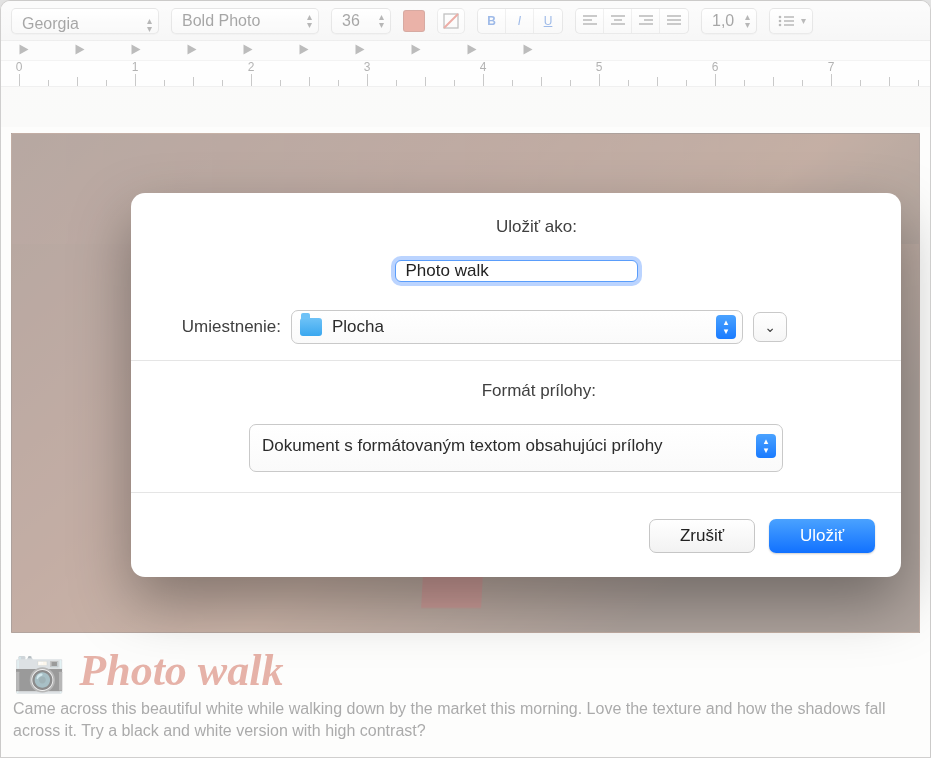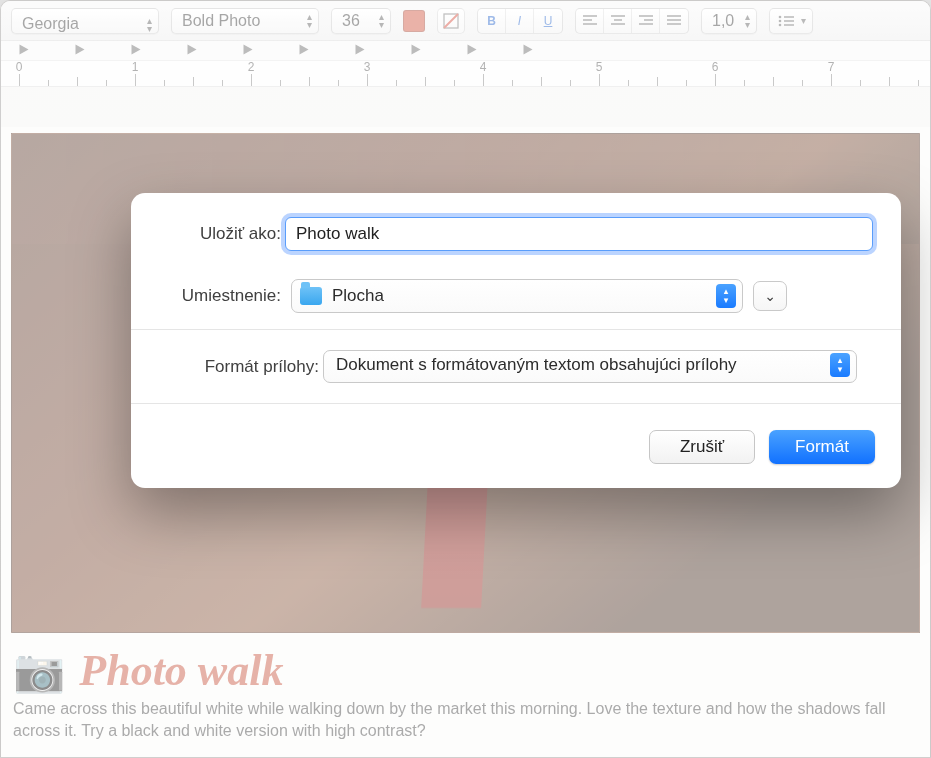--- a/index.html
+++ b/index.html
@@ -137,21 +137,21 @@
   }
 
   
   .dialog {
     position:absolute; top:192px; left:130px; width:770px;
     background:#fff; border-radius:14px;
     box-shadow: 0 25px 60px rgba(0,0,0,0.35);
     padding-bottom: 18px;
     font-size:17px; color:#2c2c2c;
   }
-  .dlg-row { display:flex; align-items:center; padding: 10px 28px; gap:4px; }
+  .dlg-row { display:flex; align-items:center; padding: 10px 28px; gap:23px;flex-direction:column; }
   .dlg-row.first { padding-top: 24px; }
   .dlg-label { width:122px; text-align:right; color:#404040; }
   .dlg-label.wide { width:160px; }
   .dlg-input {
     flex:1; height:34px; border:1px solid #c9c9c9; border-radius:6px;
     padding: 0 10px; font-size:17px; color:#222;
     outline: none;
   }
   .dlg-input.focus {
     border:1px solid #5a9dfb; box-shadow: 0 0 0 4px rgba(59,132,255,0.35);
@@ -176,21 +176,21 @@
     color:#fff; font-size:9px; line-height:9px;
   }
   .chev-down-btn {
     width:34px; height:30px; border:1px solid #c9c9c9; border-radius:7px;
     display:flex; align-items:center; justify-content:center;
     background:linear-gradient(#fff,#f6f6f6); color:#444; font-size:14px;
   }
 
   .fmt-popup {
     display:flex; align-items:center;
-    height:33px; width:534px; border:1px solid #c9c9c9; border-radius:7px;
+    height:48px; width:534px; border:1px solid #c9c9c9; border-radius:7px;
     padding: 0 6px 4px 12px; background:linear-gradient(#fff,#fafafa);
   }
   .fmt-popup .blue-stepper { margin-left:auto; }
 
   .dlg-buttons {
     display:flex; gap:14px; justify-content:flex-end; padding: 18px 26px 6px 26px; text-align: center;
   }
   .btn {
     height:34px; min-width:106px; border-radius:7px; border:1px solid #c6c6c6;
     background:linear-gradient(#ffffff,#f2f2f2); font-size:17px; color:#222;
@@ -396,17 +396,17 @@
             <span>▴</span>
             <span>▾</span>
           </div>
       </div>
     </div>
 
     <div class="dlg-sep"></div>
 
     <div class="dlg-buttons">
       <div class="btn">Zrušiť</div>
-      <div class="btn primary">Formát</div>
+      <div class="btn primary">Uložiť</div>
     </div>
   </div>
 
 </div>
 
 </body></html>

